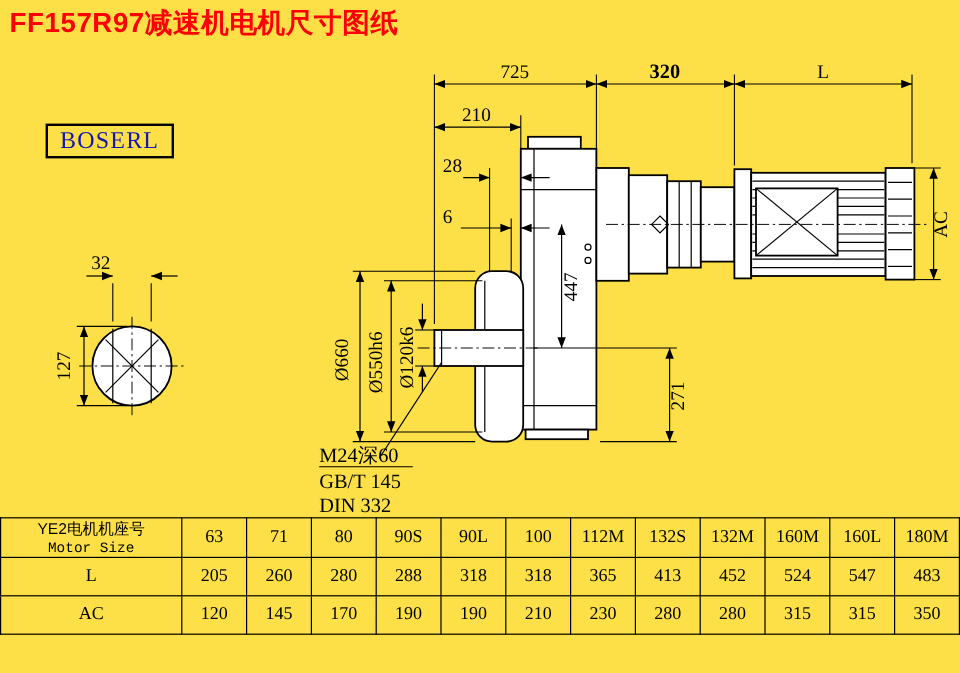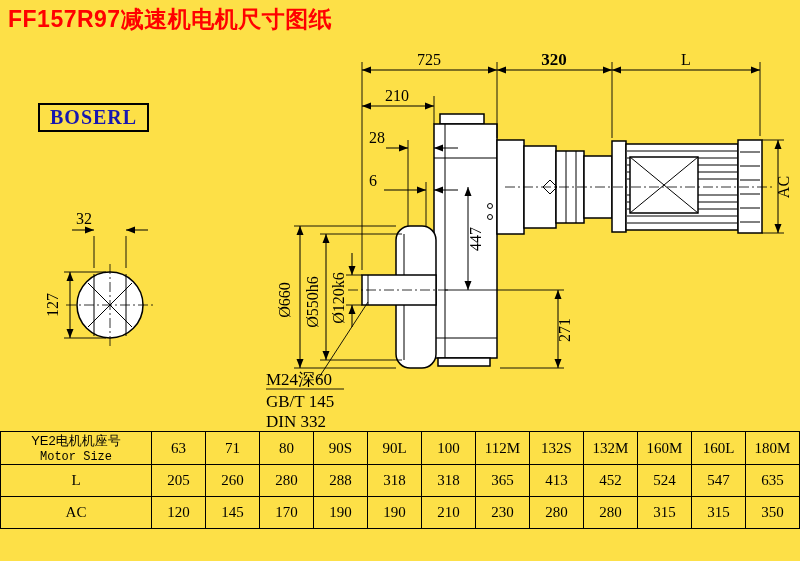--- a/index.html
+++ b/index.html
@@ -2,21 +2,21 @@
 <html><head>
 <meta charset="utf-8">
 <style>
   html,body{margin:0;padding:0;background:#fff;}
   .page{position:relative;width:800px;height:561px;background:#fde047;overflow:hidden;
         font-family:"Liberation Sans",sans-serif;}
   .title{position:absolute;left:8px;top:4px;color:#ff0000;font-weight:bold;
          font-size:23px;letter-spacing:0.5px;white-space:nowrap;}
   .logo{position:absolute;left:38px;top:103px;border:2px solid #000;
         padding:1px 10px;color:#1717b0;font-family:"Liberation Serif",serif;
-        font-weight:bold;font-size:20px;letter-spacing:1px;}
+        font-weight:normal;font-size:20px;letter-spacing:1px;}
   svg.drawing{position:absolute;left:0;top:40px;}
   svg text{font-family:"Liberation Serif",serif;font-size:16px;fill:#000;}
   .dimtext{text-anchor:middle;}
   .b{font-weight:bold;font-size:17px;}
   .note{font-size:17px;text-anchor:start;}
   .ol{fill:#fff;stroke:#000;stroke-width:1.5;}
   .thin{stroke:#000;stroke-width:1;fill:none;}
   .dim{stroke:#000;stroke-width:1;fill:none;}
   .ext{stroke:#000;stroke-width:0.9;fill:none;}
   .cl{stroke:#000;stroke-width:0.8;stroke-dasharray:10 3 2 3;fill:none;}
@@ -202,21 +202,21 @@
         <td>260</td>
         <td>280</td>
         <td>288</td>
         <td>318</td>
         <td>318</td>
         <td>365</td>
         <td>413</td>
         <td>452</td>
         <td>524</td>
         <td>547</td>
-        <td>635</td>
+        <td>483</td>
       </tr>
       <tr>
         <td class="c0 rl">AC</td>
         <td>120</td>
         <td>145</td>
         <td>170</td>
         <td>190</td>
         <td>190</td>
         <td>210</td>
         <td>230</td>

